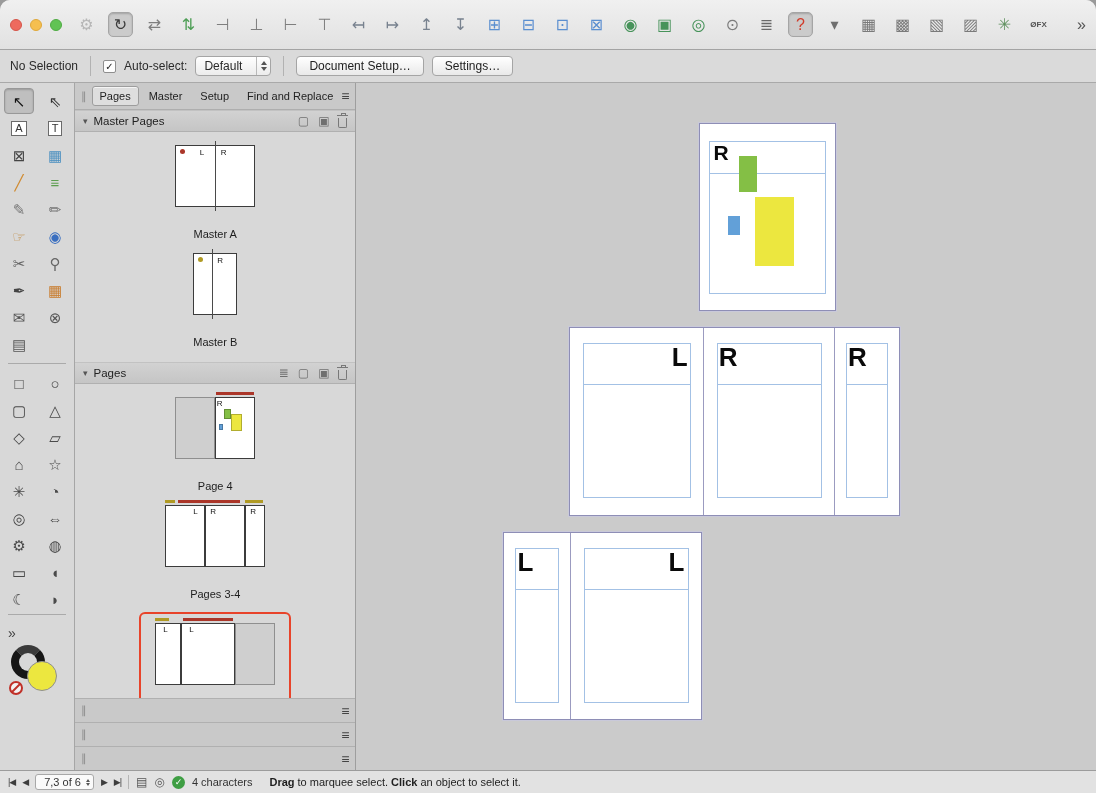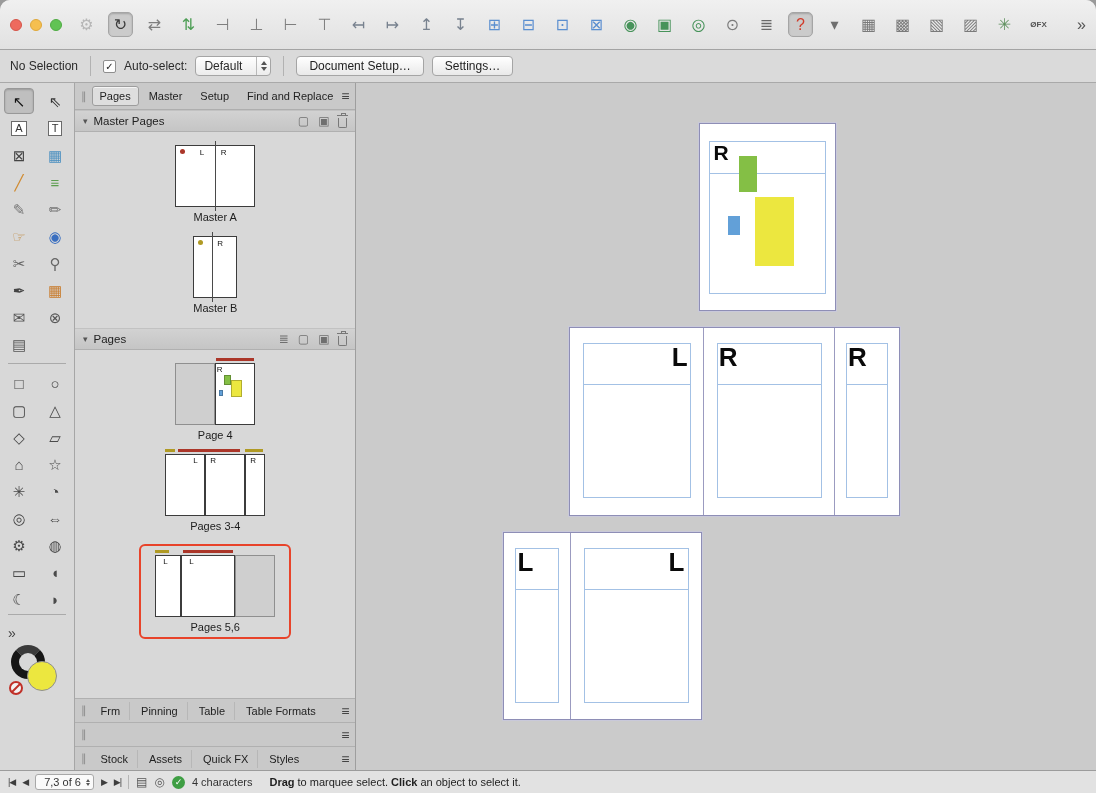--- a/index.html
+++ b/index.html
@@ -78,21 +78,21 @@
                     font-size:11.5px; color:#222; }
   .chev { color:#555; font-size:9px; }
   .sec-icons { margin-left:auto; display:flex; align-items:center; gap:9px; color:#6f6f6f; font-size:12px; }
   .sic { line-height:1; }
   .trash { width:9px; height:10px; border:1px solid #787878; border-top:none; border-radius:0 0 2px 2px; position:relative; margin-top:4px; }
   .trash::before { content:""; position:absolute; top:-3px; left:-2px; right:-2px; height:1px; background:#787878; }
   .trash::after { content:""; position:absolute; top:-5px; left:2px; width:3px; height:2px; border:1px solid #787878; border-bottom:none; }
 
   .thumbs-area { flex:1; display:flex; flex-direction:column; align-items:center; overflow:hidden; background:#d8d8d8; }
   .thumb-block { display:flex; flex-direction:column; align-items:center; margin-top:13px; }
-  .caption { font-size:11px; color:#1d1d1d; margin-top:4px; }
+  .caption { font-size:11px; color:#1d1d1d; margin-top:21px; }
 
   .mthumb, .pthumb { position:relative; height:62px; }
   .mthumb { background:#fff; border:1px solid #3c3c3c; }
   .w80 { width:80px; } .w44 { width:44px; } .w100 { width:100px; } .w120 { width:120px; }
   .spine { position:absolute; top:-5px; bottom:-5px; width:1px; background:#4a4a4a; }
   .tlab { position:absolute; top:2px; font-size:8px; color:#111; z-index:3; }
   .dot { position:absolute; top:3px; left:4px; width:5px; height:5px; border-radius:50%; z-index:3; }
   .paste { position:absolute; top:0; bottom:0; background:#cfcfcf; border:1px solid #8f8f8f; }
   .wpage { position:absolute; top:0; bottom:0; background:#fff; border:1px solid #3c3c3c; }
   .mbar { position:absolute; top:-5px; height:3px; }
@@ -547,42 +547,28 @@
             <span class="tlab" style="left:34px;">L</span>
           </div>
           <div class="caption">Pages 5,6</div>
         </div>
 
       </div>
 
       <div class="btabs">
         <div class="btab-row">
           <span class="grip">∥</span>
-          <div class="tabset">
-
-          <span class="btab">Frm</span>
-              <span class="btab">Pinning</span>
-              <span class="btab">Table</span>
-              <span class="btab">Table Formats</span>
-            </div>
           <span class="menu-icon">≡</span>
         </div>
         <div class="btab-row">
           <span class="grip">∥</span>
           <span class="menu-icon">≡</span>
         </div>
         <div class="btab-row">
           <span class="grip">∥</span>
-          <div class="tabset">
-
-          <span class="btab">Stock</span>
-              <span class="btab">Assets</span>
-              <span class="btab">Quick FX</span>
-              <span class="btab">Styles</span>
-            </div>
           <span class="menu-icon">≡</span>
         </div>
       </div>
     </div>
 
     <div class="canvas">
 
       <div class="spread" style="left:343px; top:40px; width:137px; height:188px;">
         <div class="cpage" style="width:137px;">
           <div class="margins" style="left:9px; right:9px; top:17px; bottom:16px;"></div>

